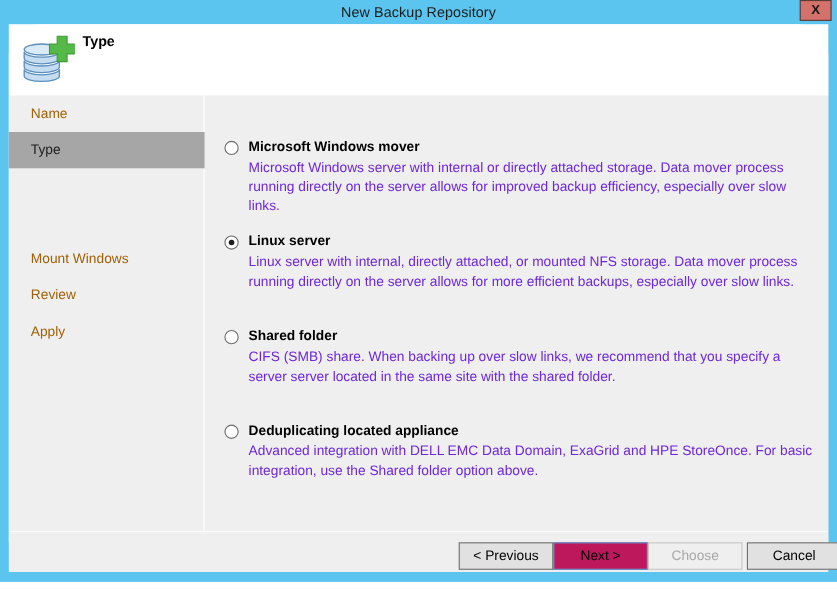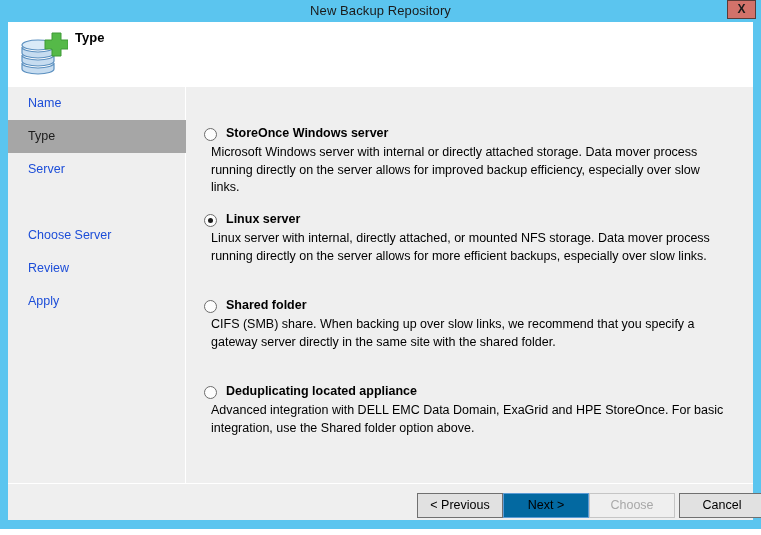--- a/index.html
+++ b/index.html
@@ -126,21 +126,21 @@
   }
   .side-item {
     position: absolute;
     left: 0;
     width: 178px;
     height: 33px;
     line-height: 33px;
     padding-left: 20px;
     box-sizing: border-box;
     font-size: 12.5px;
-    color: #1d4ed8;
+    color: #a16207;
     cursor: default;
   }
   .side-item.active {
     background: #a6a6a6;
     color: #1c1c1c;
   }
 
   
   .content {
     position: absolute;
@@ -184,25 +184,25 @@
     left: 22px;
     top: 0;
     font-size: 12.5px;
     font-weight: bold;
     color: #000000;
     line-height: 16px;
     cursor: default;
   }
   .opt-desc {
     position: absolute;
-    left: 7px;
+    left: 22px;
     top: 19px;
     width: 520px;
     font-size: 12.5px;
-    color: #000000;
+    color: #6d28d9;
     line-height: 17.5px;
   }
 
   
   .divider {
     position: absolute;
     left: 0;
     top: 461px;
     width: 745px;
     height: 1px;
@@ -227,21 +227,21 @@
     font-size: 12.5px;
     color: #000000;
     font-family: "Liberation Sans", sans-serif;
     text-align: center;
     line-height: 23px;
     cursor: pointer;
     padding: 0;
   }
   .btn.focus {
     border: 1px solid #5b9bd5;
-    background: #0369a1;
+    background: #be185d;
   }
   .btn.disabled {
     color: #a8a8a8;
     border: 1px solid #c5c5c5;
     background: #efefef;
     cursor: default;
   }
   #btn-previous { left: 409px; }
   #btn-next     { left: 495px; }
   #btn-finish   { left: 581px; }
@@ -270,44 +270,43 @@
           </g>
           <path d="M36 4 h9 v7 h7 v9 h-7 v7 h-9 v-7 h-7 v-9 h7 z" fill="#55b948" stroke="#3f9a36" stroke-width="1"></path>
         </svg>
       </div>
       <div class="header-title">Type</div>
     </div>
 
     <div class="sidebar">
       <div class="side-item" style="top:0px">Name</div>
       <div class="side-item active" style="top:33px">Type</div>
-      <div class="side-item" style="top:66px">Server</div>
-      <div class="side-item" style="top:132px">Choose Server</div>
+      <div class="side-item" style="top:132px">Mount Windows</div>
       <div class="side-item" style="top:165px">Review</div>
       <div class="side-item" style="top:198px">Apply</div>
     </div>
 
     <div class="content">
 
       <div class="option" style="top:38px">
         <span class="radio"></span>
-        <span class="opt-label">StoreOnce Windows server</span>
+        <span class="opt-label">Microsoft Windows mover</span>
         <span class="opt-desc">Microsoft Windows server with internal or directly attached storage. Data mover process running directly on the server allows for improved backup efficiency, especially over slow links.</span>
       </div>
 
       <div class="option" style="top:124px">
         <span class="radio checked"></span>
         <span class="opt-label">Linux server</span>
         <span class="opt-desc">Linux server with internal, directly attached, or mounted NFS storage. Data mover process running directly on the server allows for more efficient backups, especially over slow links.</span>
       </div>
 
       <div class="option" style="top:210px">
         <span class="radio"></span>
         <span class="opt-label">Shared folder</span>
-        <span class="opt-desc">CIFS (SMB) share. When backing up over slow links, we recommend that you specify a gateway server directly in the same site with the shared folder.</span>
+        <span class="opt-desc">CIFS (SMB) share. When backing up over slow links, we recommend that you specify a server server located in the same site with the shared folder.</span>
       </div>
 
       <div class="option" style="top:296px">
         <span class="radio"></span>
         <span class="opt-label">Deduplicating located appliance</span>
         <span class="opt-desc">Advanced integration with DELL EMC Data Domain, ExaGrid and HPE StoreOnce. For basic integration, use the Shared folder option above.</span>
       </div>
 
     </div>
 

